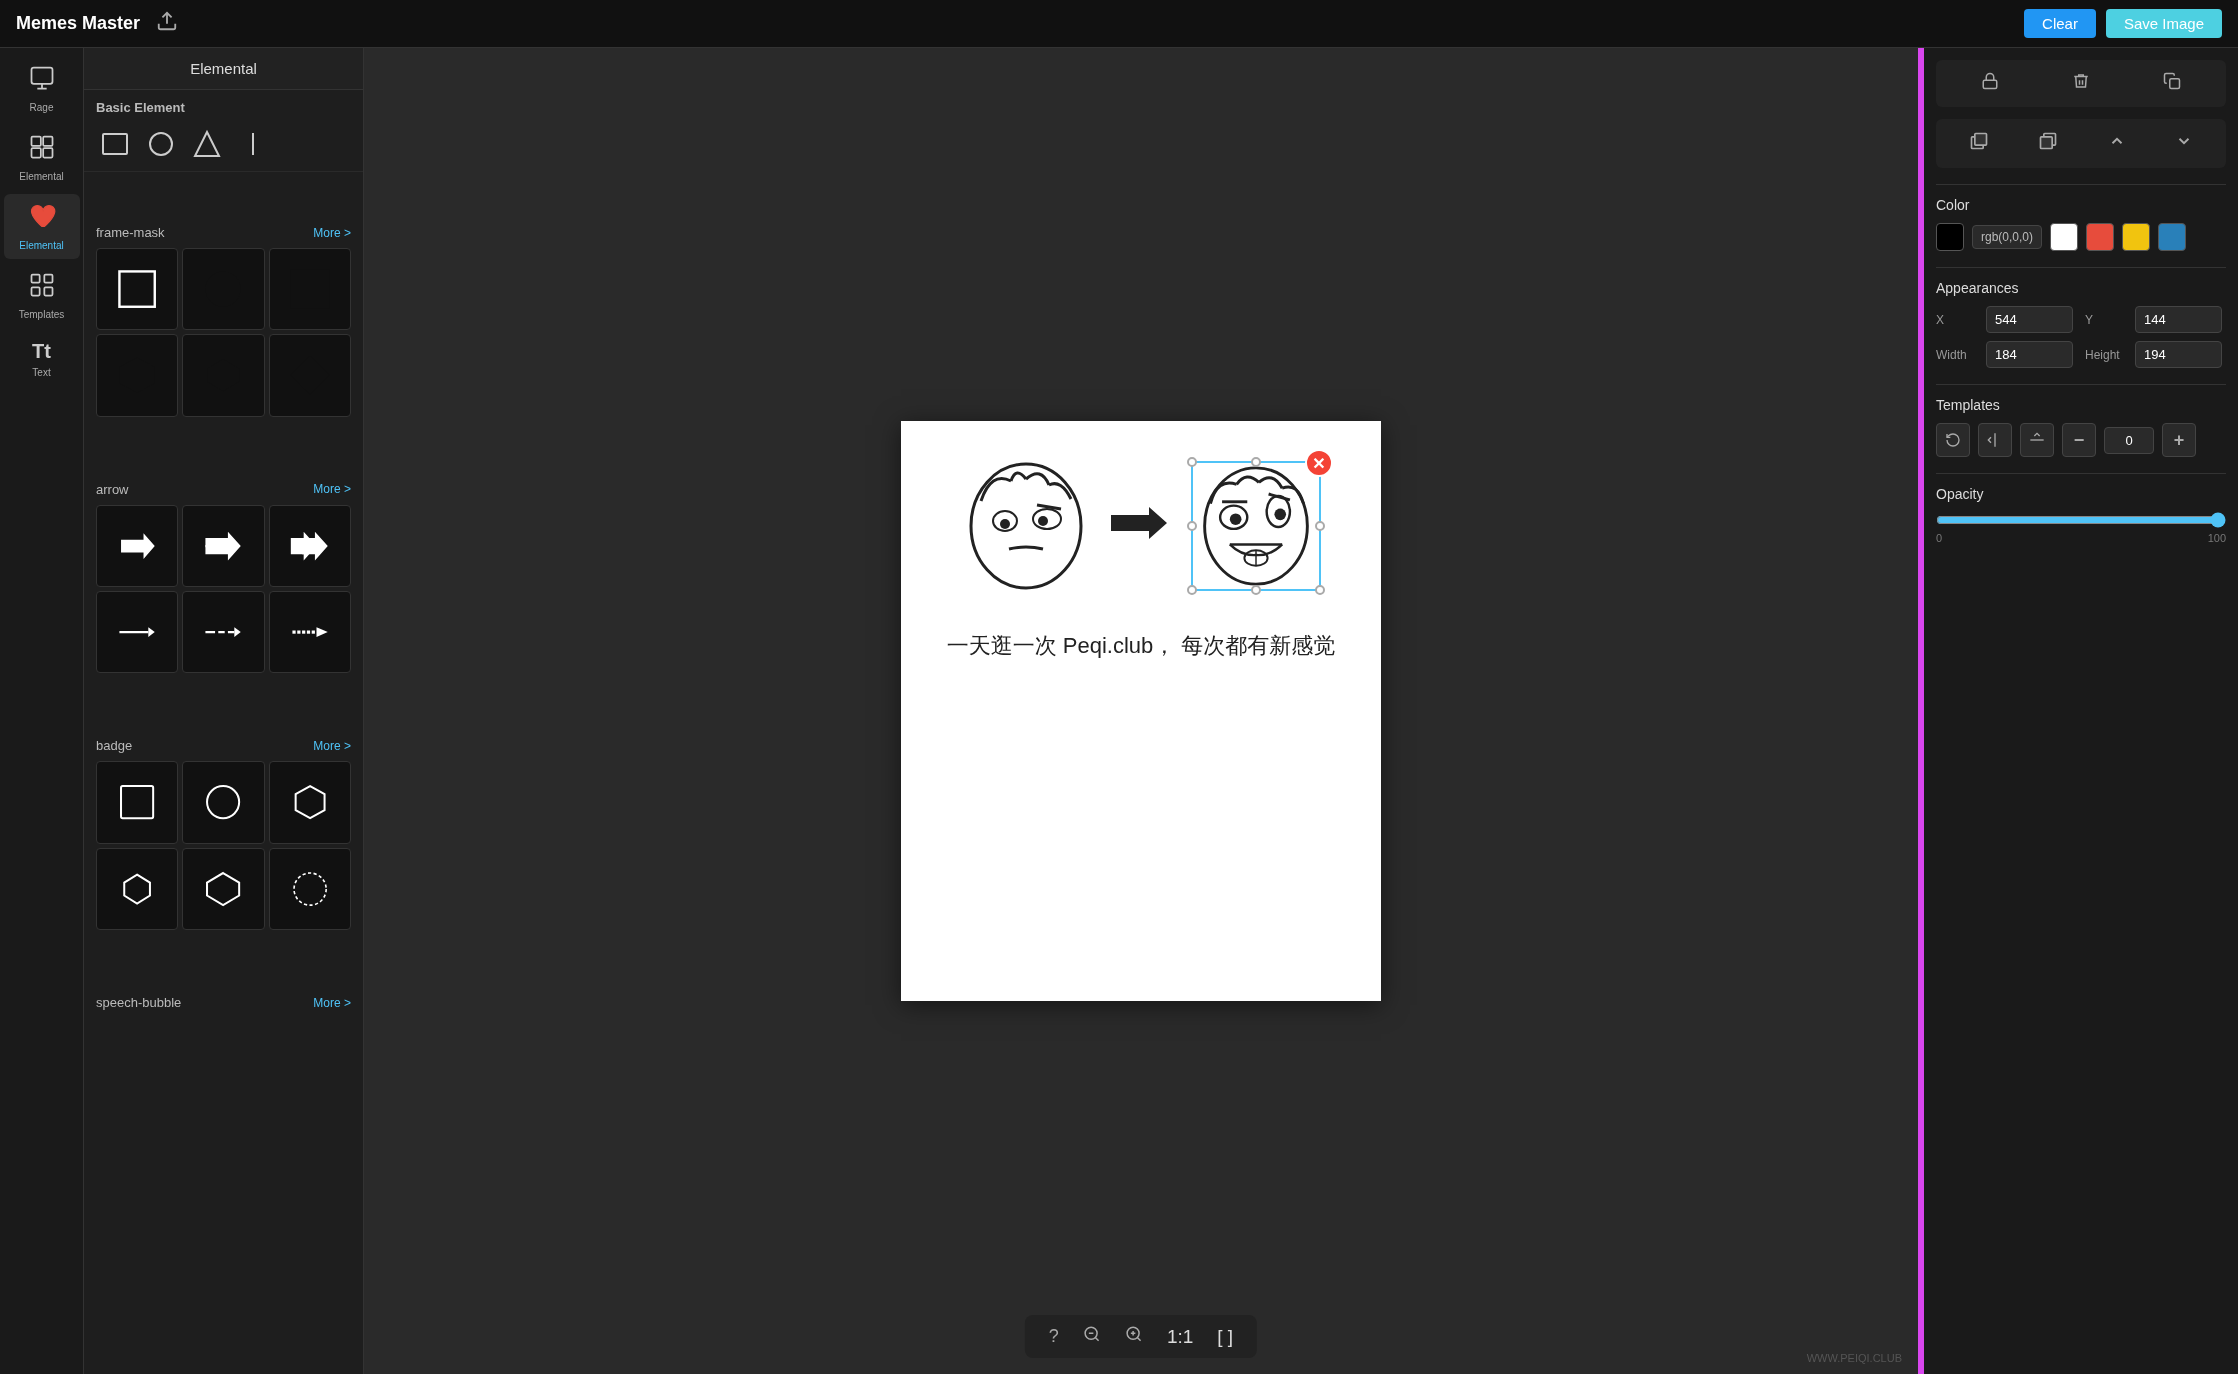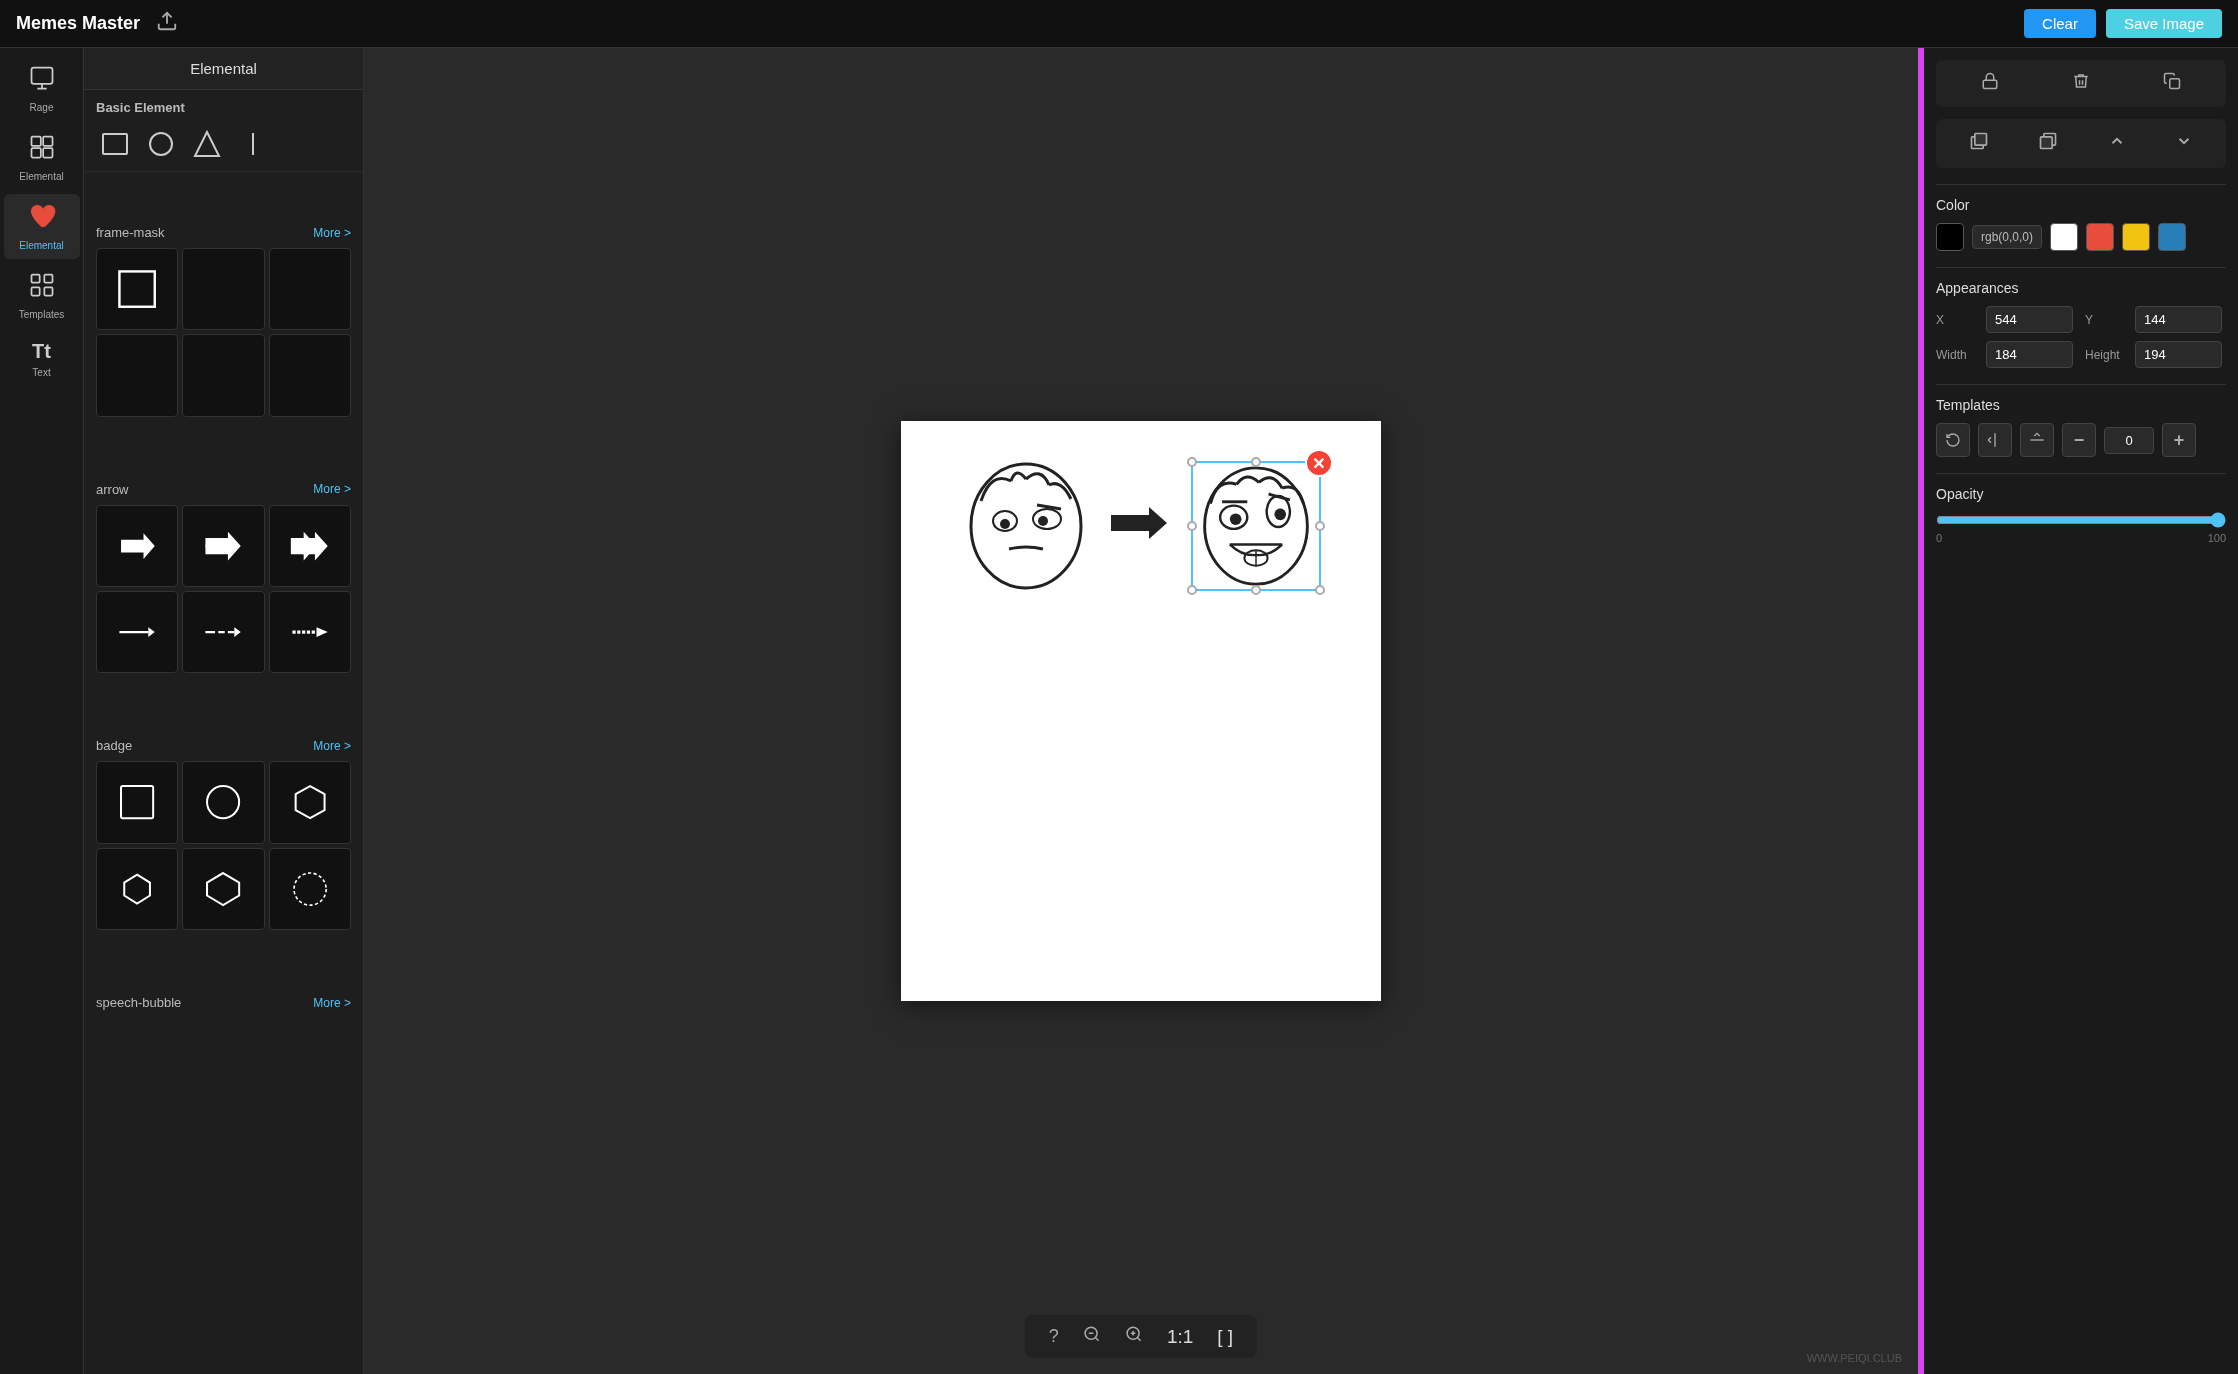--- a/index.html
+++ b/index.html
@@ -672,20 +672,21 @@
               <path d="M38,84 Q50,96 65,95 Q80,96 92,84" fill="none" stroke="#222" stroke-width="2.5"></path>
               <line x1="38" y1="84" x2="92" y2="84" stroke="#222" stroke-width="2.5"></line>
 
               <ellipse cx="65" cy="98" rx="12" ry="8" fill="none" stroke="#222" stroke-width="2"></ellipse>
               <line x1="65" y1="90" x2="65" y2="106" stroke="#222" stroke-width="1.5"></line>
             </svg>
           </div>
         </div>
       </div>
 
+      <div class="meme-text">一天逛一次 Peqi.club，  每次都有新感觉</div>
     </div>
 
     <div class="canvas-toolbar">
       <button class="canvas-toolbar-btn">?</button>
       <button class="canvas-toolbar-btn">
         <svg width="18" height="18" viewBox="0 0 24 24" fill="none" stroke="currentColor" stroke-width="2">
           <circle cx="11" cy="11" r="8"></circle>
             <line x1="21" y1="21" x2="16.65" y2="16.65"></line>
           <line x1="8" y1="11" x2="14" y2="11"></line>
         </svg>

